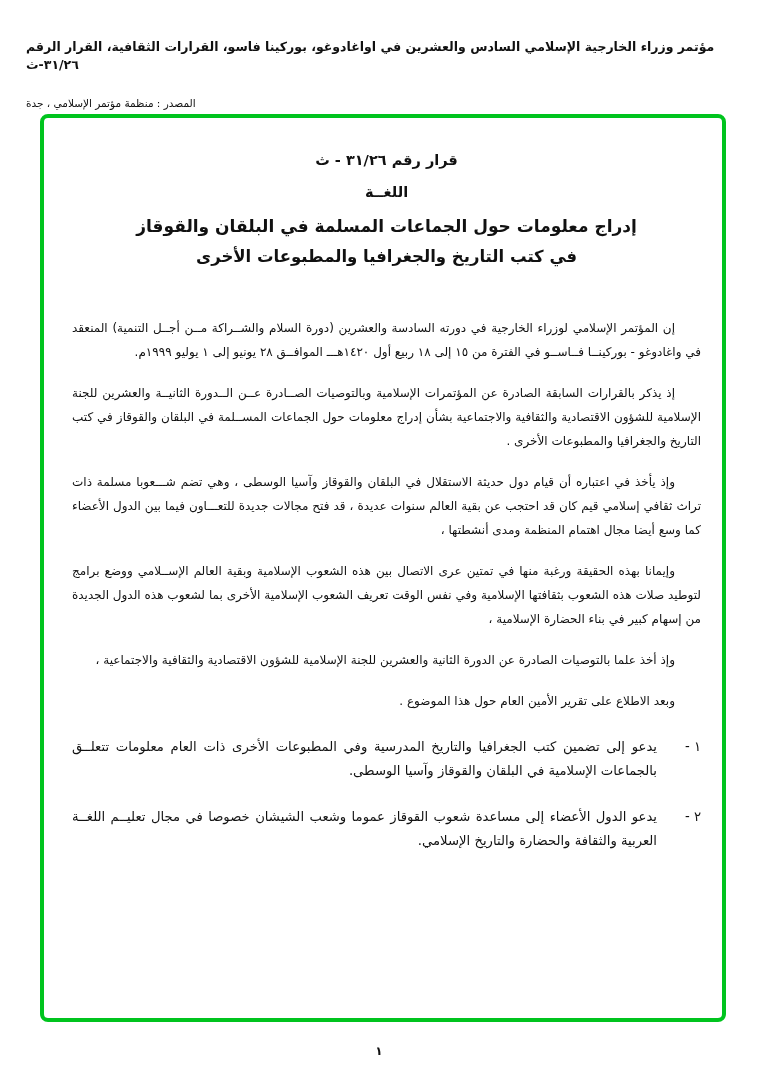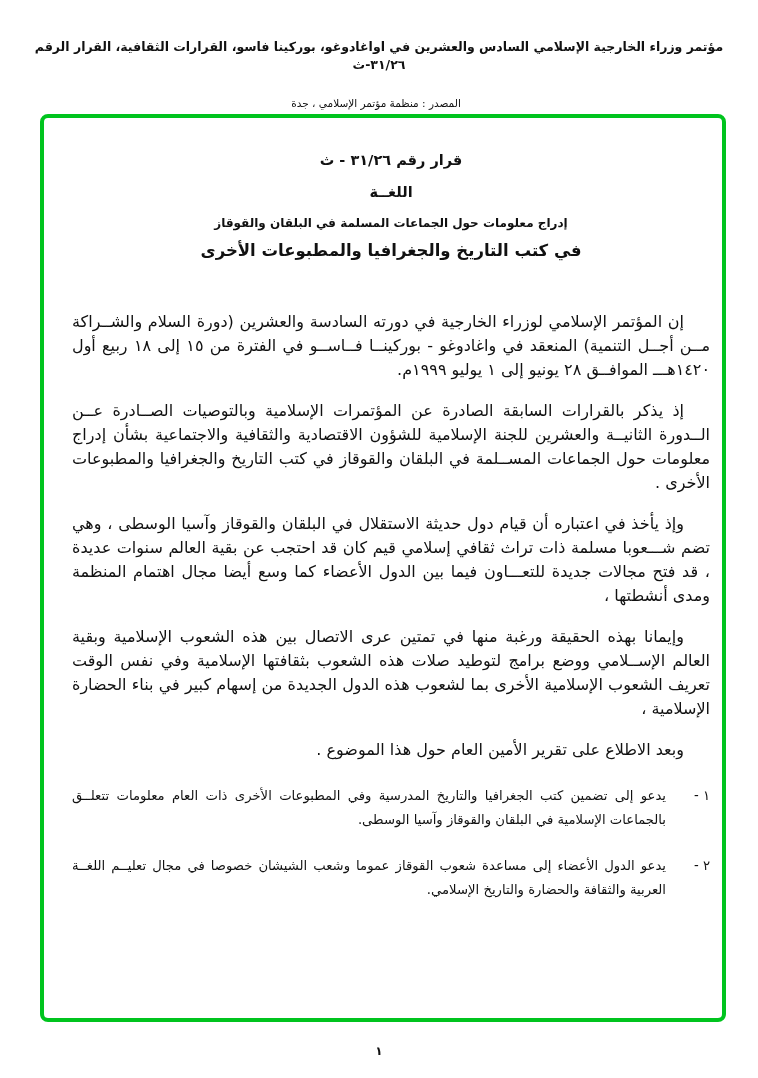--- a/index.html
+++ b/index.html
@@ -18,21 +18,21 @@
     overflow: hidden;
   }
 
   
   .doc-header {
     position: absolute;
     top: 38px;
     right: 26px;
     left: 26px;
     direction: rtl;
-    text-align: center;
+    text-align: left;
   }
   .doc-header .line1 {
     font-size: 12.5px;
     font-weight: bold;
     line-height: 1.45;
   }
   .doc-header .line2 {
     font-size: 10.5px;
     font-weight: normal;
     margin-top: 23px;
@@ -41,38 +41,38 @@
 
   
   .frame {
     position: absolute;
     top: 114px;
     left: 40px;
     width: 686px;
     height: 908px;
     border: 4px solid #00c41e;
     border-radius: 8px;
-    padding: 26px 12px 20px 28px;
+    padding: 26px 21px 20px 28px;
     direction: rtl;
     overflow: hidden;
   }
 
   .title-block {
     text-align: center;
     font-weight: bold;
     margin-top: 8px;
   }
   .title-block .t1 { font-size: 14.5px; margin-bottom: 16px; }
   .title-block .t2 { font-size: 14.5px; margin-bottom: 16px; }
-  .title-block .t3 { font-size: 12px; margin-bottom: 11px; }
+  .title-block .t3 { font-size: 17px; margin-bottom: 11px; }
   .title-block .t4 { font-size: 16.5px; }
 
   .body-text { margin-top: 50px; }
   .para {
-    font-size: 16px;
+    font-size: 12px;
     line-height: 24px;
     text-align: justify;
     text-indent: 26px;
     margin: 0 0 17px 0;
   }
 
   .items { margin-top: 10px; }
   .item {
     display: flex;
     gap: 16px;
@@ -110,20 +110,21 @@
       <div class="t2">اللغــة</div>
       <div class="t3">إدراج معلومات حول الجماعات المسلمة في البلقان والقوقاز</div>
       <div class="t4">في كتب التاريخ والجغرافيا والمطبوعات الأخرى</div>
     </div>
 
     <div class="body-text">
       <p class="para">إن المؤتمر الإسلامي لوزراء الخارجية في دورته السادسة والعشرين (دورة السلام والشــراكة مــن أجــل التنمية) المنعقد في واغادوغو - بوركينــا فــاســو في الفترة من ١٥ إلى ١٨ ربيع أول ١٤٢٠هـــ الموافــق ٢٨ يونيو إلى ١ يوليو ١٩٩٩م.</p>
       <p class="para">إذ يذكر بالقرارات السابقة الصادرة عن المؤتمرات الإسلامية وبالتوصيات الصــادرة عــن الــدورة الثانيــة والعشرين للجنة الإسلامية للشؤون الاقتصادية والثقافية والاجتماعية بشأن إدراج معلومات حول الجماعات المســلمة في البلقان والقوقاز في كتب التاريخ والجغرافيا والمطبوعات الأخرى .</p>
       <p class="para">وإذ يأخذ في اعتباره أن قيام دول حديثة الاستقلال في البلقان والقوقاز وآسيا الوسطى ، وهي تضم شـــعوبا مسلمة ذات تراث ثقافي إسلامي قيم كان قد احتجب عن بقية العالم سنوات عديدة ، قد فتح مجالات جديدة للتعـــاون فيما بين الدول الأعضاء كما وسع أيضا مجال اهتمام المنظمة ومدى أنشطتها ،</p>
       <p class="para">وإيمانا بهذه الحقيقة ورغبة منها في تمتين عرى الاتصال بين هذه الشعوب الإسلامية وبقية العالم الإســلامي ووضع برامج لتوطيد صلات هذه الشعوب بثقافتها الإسلامية وفي نفس الوقت تعريف الشعوب الإسلامية الأخرى بما لشعوب هذه الدول الجديدة من إسهام كبير في بناء الحضارة الإسلامية ،</p>
+      <p class="para">وإذ أخذ علما بالتوصيات الصادرة عن الدورة الثانية والعشرين للجنة الإسلامية للشؤون الاقتصادية والثقافية والاجتماعية ،</p>
       <p class="para">وبعد الاطلاع على تقرير الأمين العام حول هذا الموضوع .</p>
 
       <div class="items">
         <div class="item">
           <span class="marker">١ -</span>
           <span class="text">يدعو إلى تضمين كتب الجغرافيا والتاريخ المدرسية وفي المطبوعات الأخرى ذات العام معلومات تتعلــق بالجماعات الإسلامية في البلقان والقوقاز وآسيا الوسطى.</span>
         </div>
         <div class="item">
           <span class="marker">٢ -</span>
           <span class="text">يدعو الدول الأعضاء إلى مساعدة شعوب القوقاز عموما وشعب الشيشان خصوصا في مجال تعليــم اللغــة العربية والثقافة والحضارة والتاريخ الإسلامي.</span>

